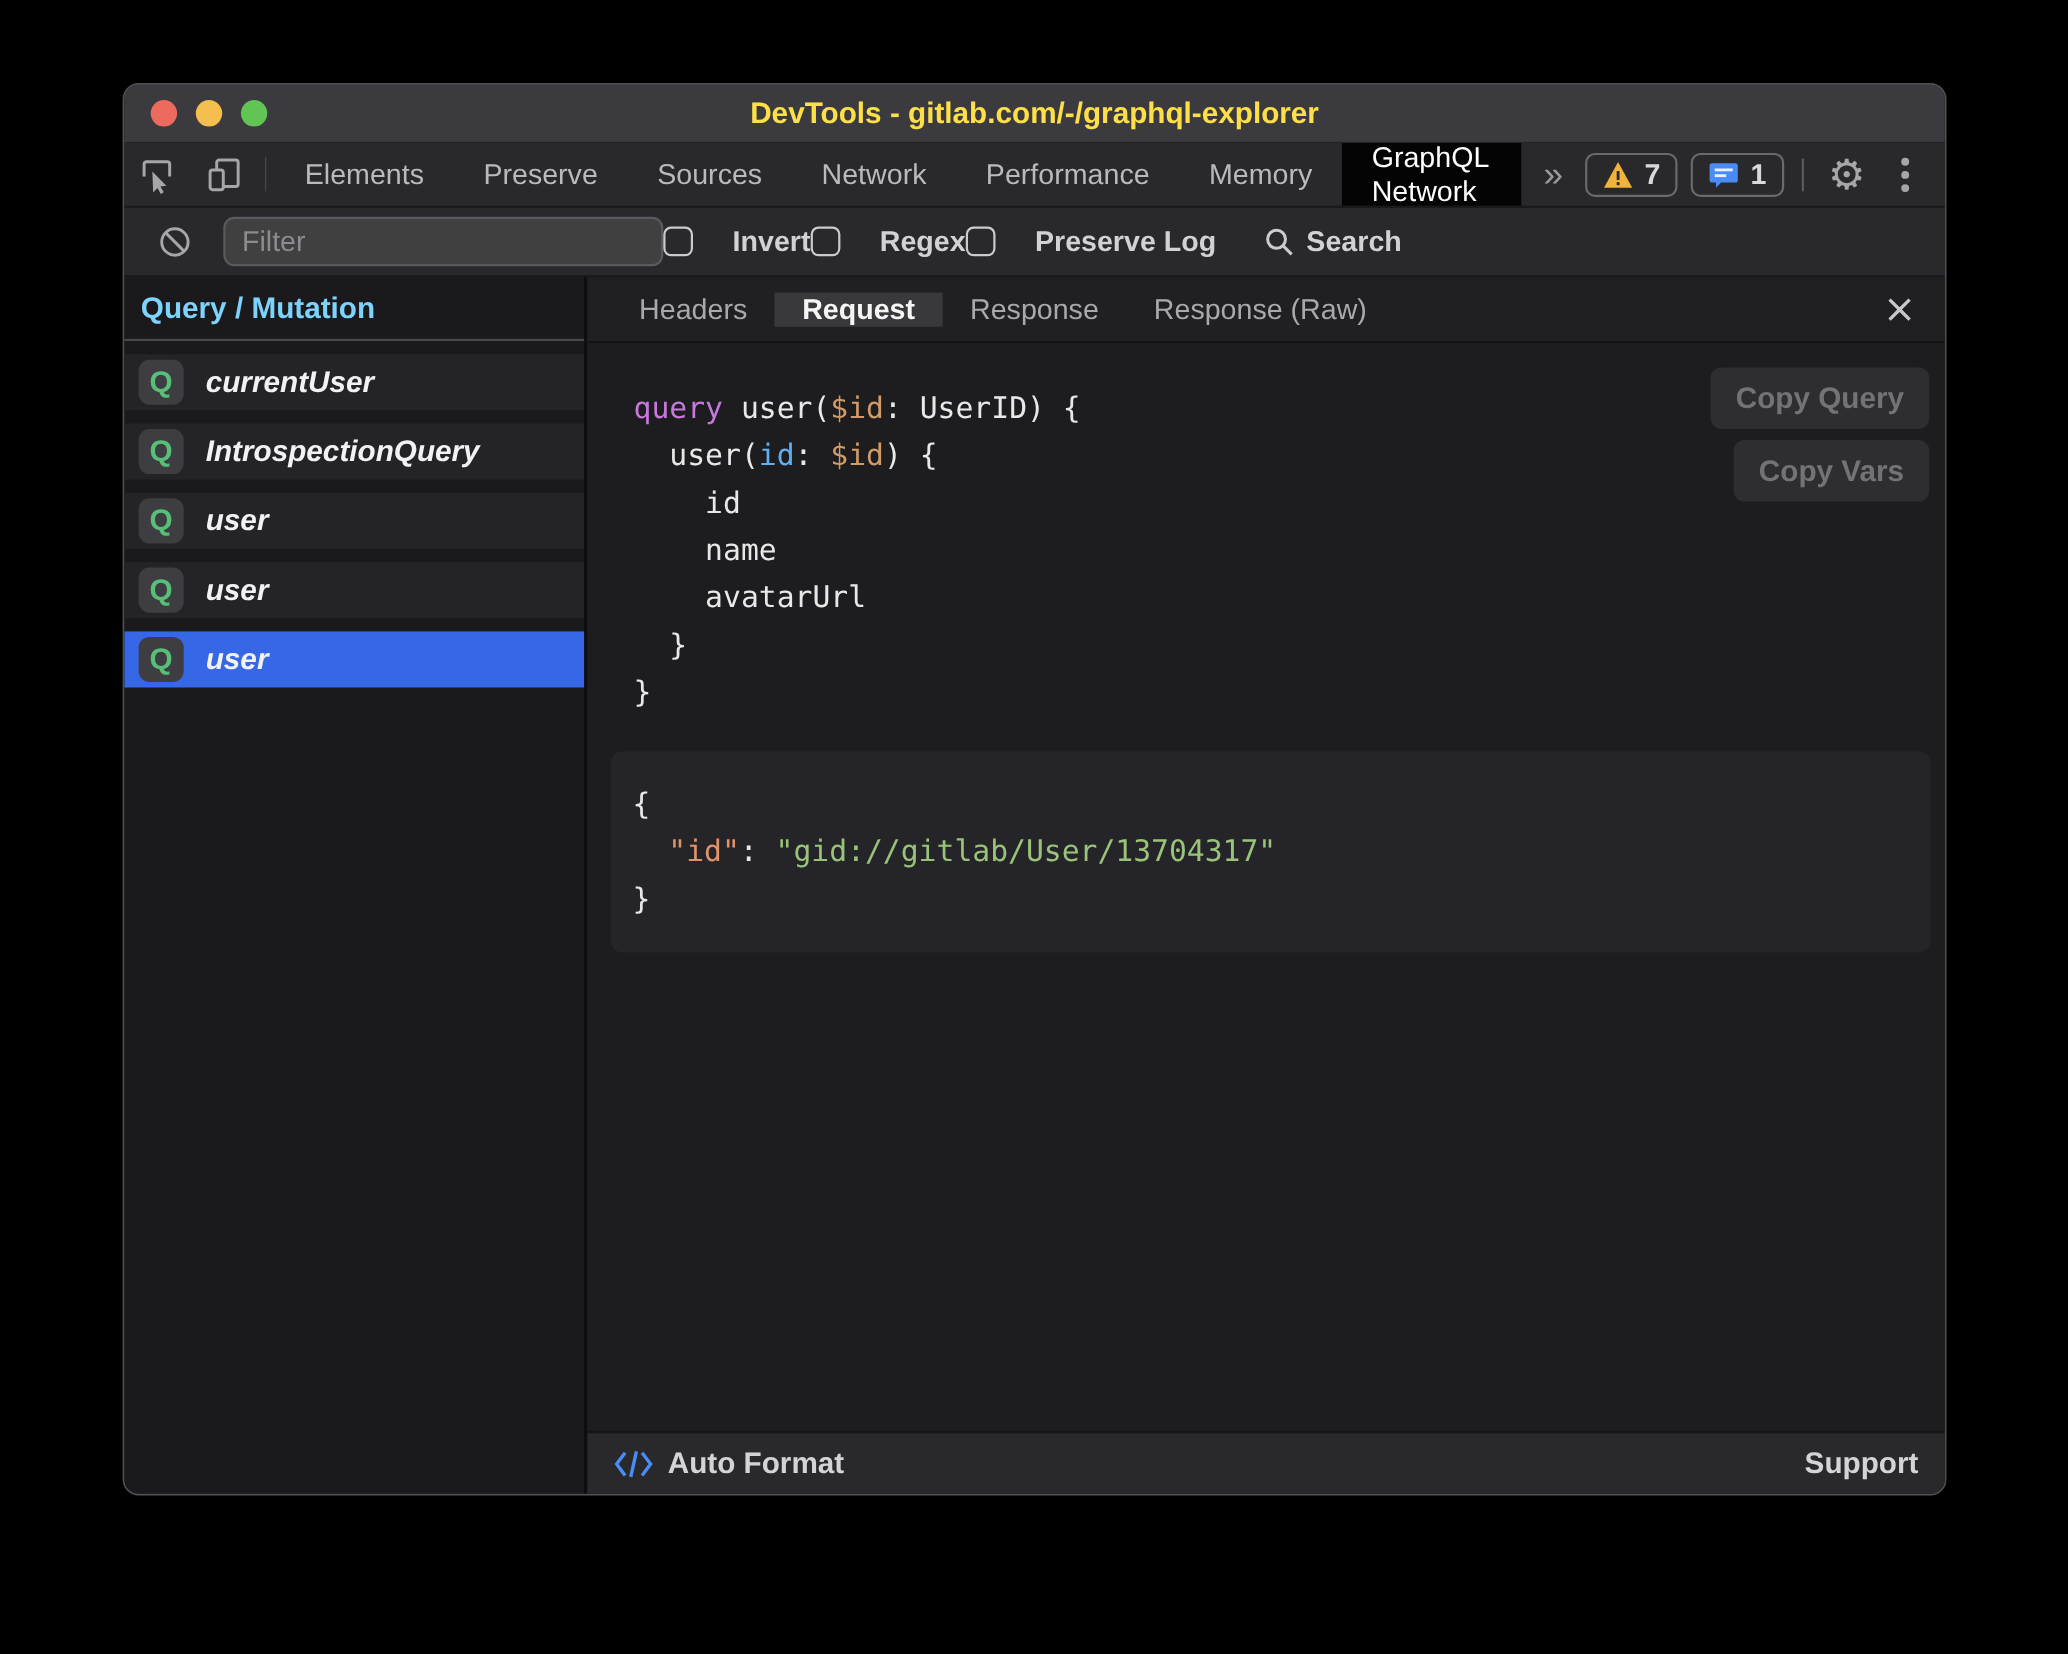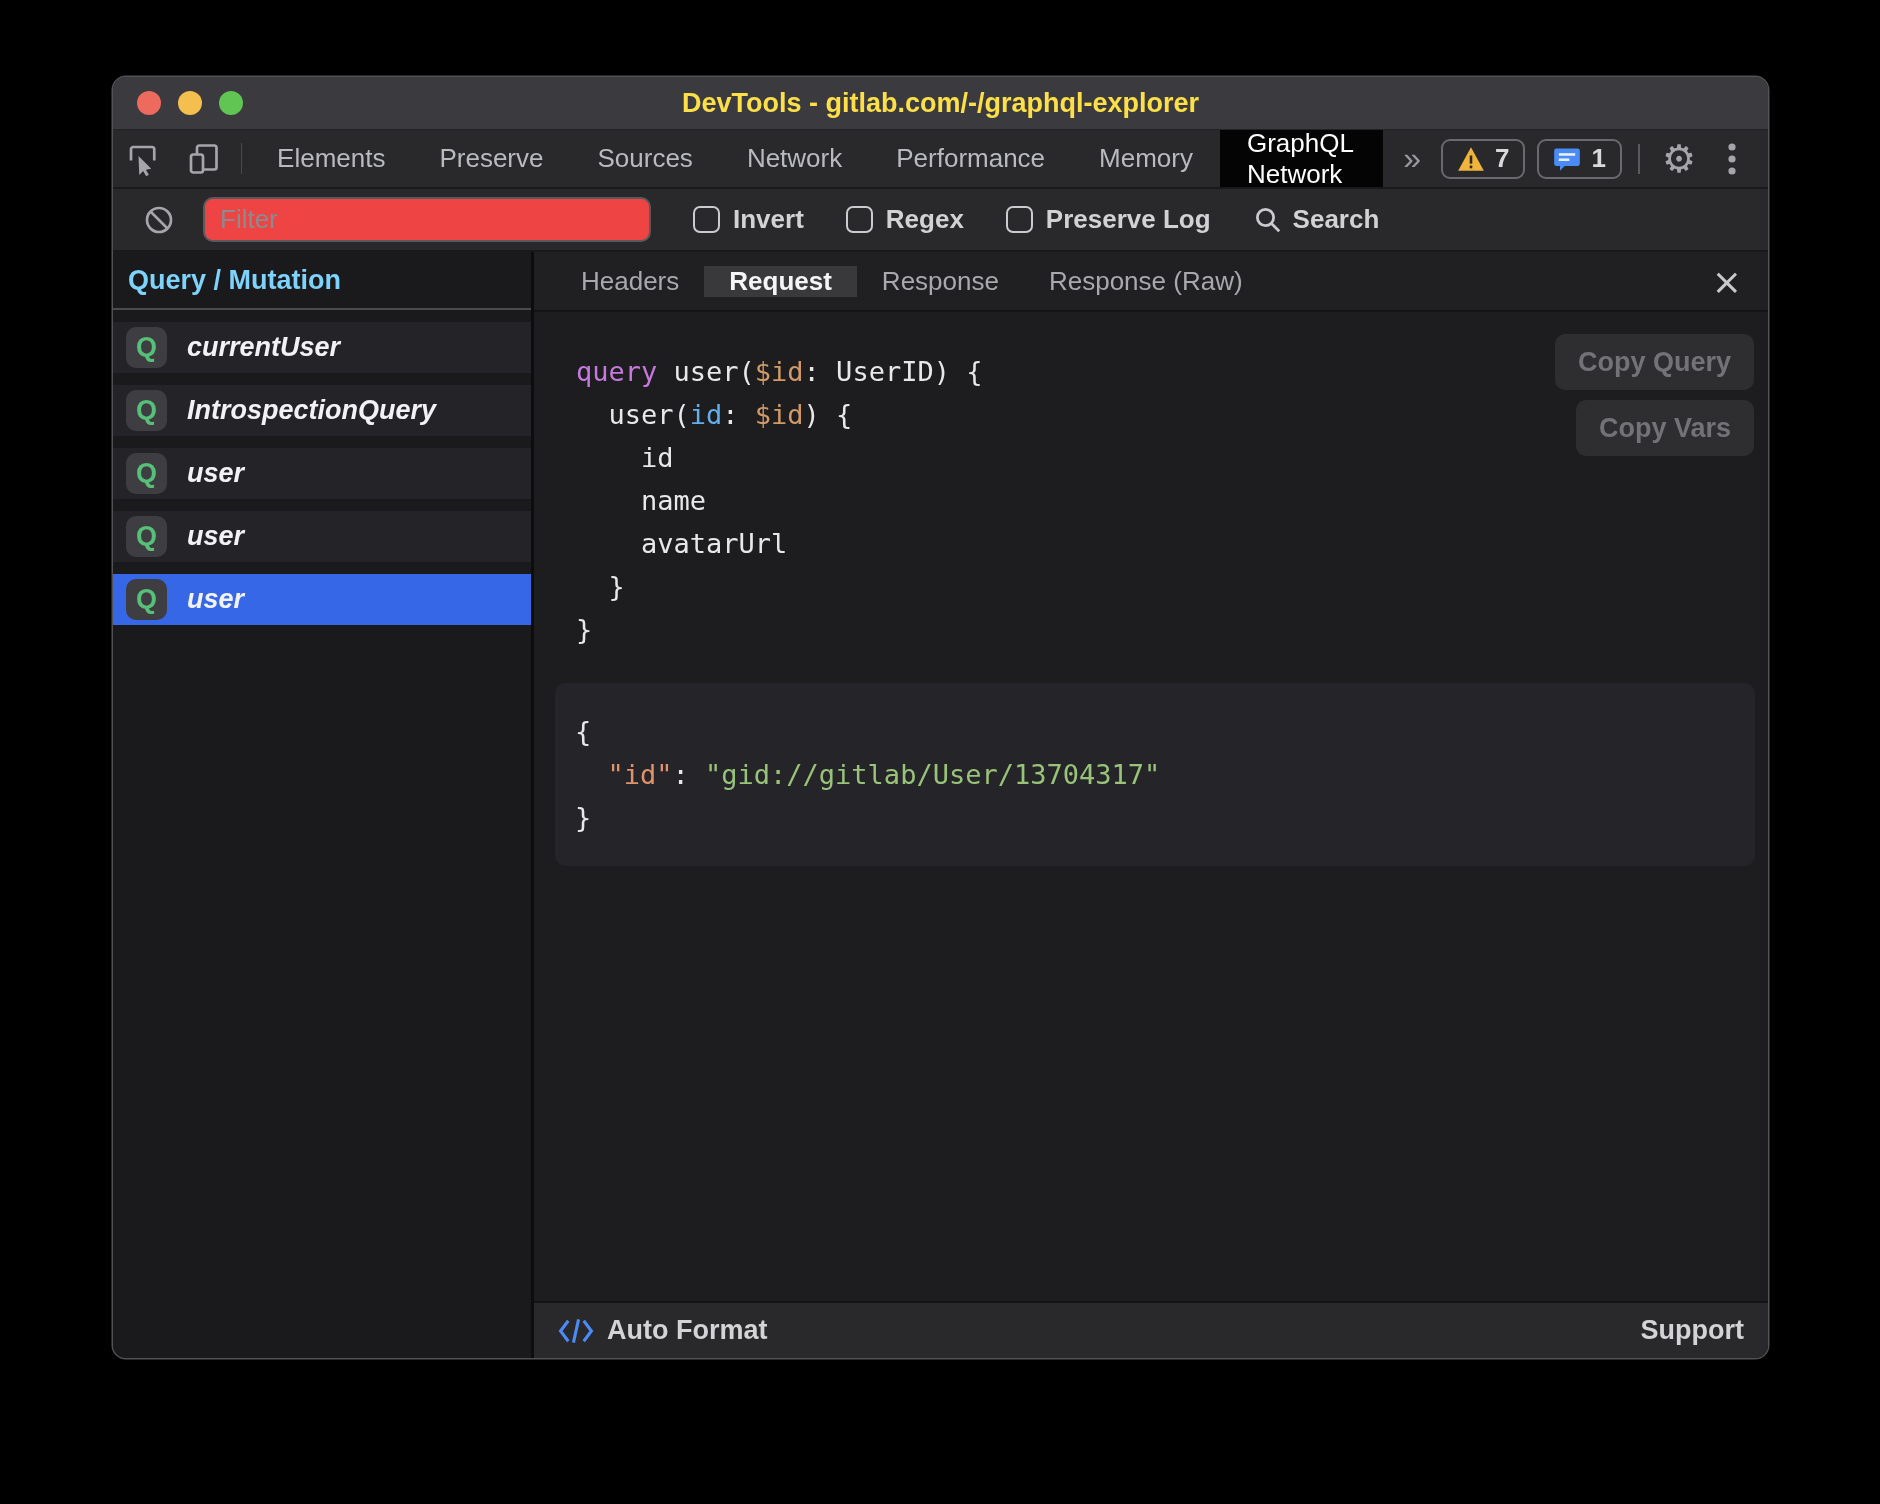--- a/index.html
+++ b/index.html
@@ -26,25 +26,25 @@
   .chevron { display:flex; align-items:center; padding:0 20px; color:#9a9a9e; font-size:32px; cursor:pointer; }
   .right-cluster { margin-left:auto; display:flex; align-items:center; gap:12px; padding-right:18px; }
   .badge-btn { display:flex; align-items:center; gap:10px; height:40px; padding:0 14px;
                border:2px solid #6a6a6e; border-radius:9px; color:#d9d9dc; font-size:26px; font-weight:600; cursor:pointer; }
   .v-sep { width:2px; height:30px; background:#5a5a5e; margin:0 4px; }
   .gear { font-size:38px; color:#a6a6aa; cursor:pointer; padding:0 6px; font-family:"DejaVu Sans", sans-serif; }
 
   
   .filterbar { height:63px; flex:0 0 63px; background:#29292c; display:flex; align-items:center;
                padding-left:18px; border-bottom:2px solid #19191b; }
-  .filter-input { margin-left:16px; width:448px; height:45px; background:#ef4444;
+  .filter-input { margin-left:16px; width:400px; height:45px; background:#404040;
                   border:2px solid #5a5a5e; border-radius:10px; color:#e6e6e6; font-size:26px;
                   padding:0 15px; outline:none; font-family:"Liberation Sans", sans-serif; }
   .filter-input::placeholder { color:#8b8b90; }
-  .chk-group { display:flex; align-items:center; margin-left:42px; cursor:pointer; }
+  .chk-group { display:flex; align-items:center; cursor:pointer;gap:23px; }
   .chk-box { width:27px; height:27px; border:2.5px solid #cbcbcf; border-radius:7px; background:transparent; }
   .chk-label { margin-left:13px; font-size:26px; font-weight:700; color:#d2d2d5; }
   .search-group { display:flex; align-items:center; margin-left:42px; cursor:pointer; }
   .search-label { margin-left:10px; font-size:26px; font-weight:700; color:#d2d2d5; }
 
   
   .main { flex:1; display:flex; min-height:0; }
   .sidebar { width:421px; flex:0 0 421px; background:#1a1a1d; border-right:3px solid #0d0d0f;
              display:flex; flex-direction:column; }
   .sidebar-header { height:58px; flex:0 0 58px; display:flex; align-items:center; padding-left:15px;

